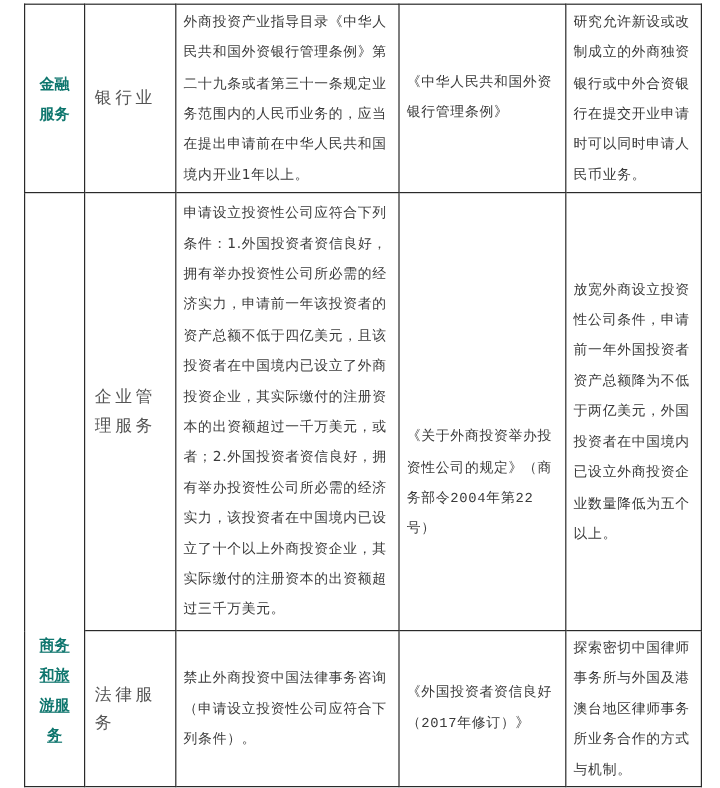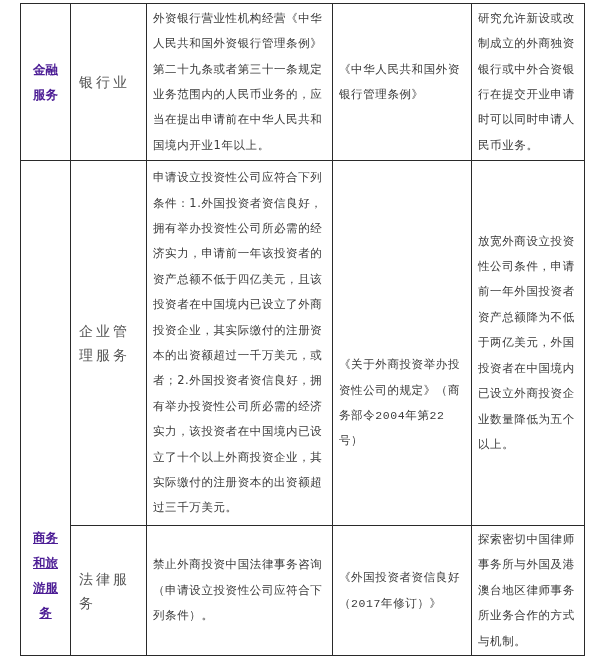--- a/index.html
+++ b/index.html
@@ -15,21 +15,21 @@
       vertical-align: middle;
       padding: 0;
     }
     .c1 { width: 50px; }
     .c2 { width: 76px; }
     .c3 { width: 186px; }
     .c4 { width: 139px; }
     .c5 { width: 113px; }
     .cat {
       font-weight: bold; font-size: 12.5px; line-height: 25px;
-      text-align: center; color: #4c1d95;
+      text-align: center; color: #0f766e;
     }
     .sub {
       font-size: 14px; letter-spacing: 3px; color: #555;
       padding-left: 8px !important; line-height: 24px;
     }
     .txt {
       font-size: 11.5px; line-height: 25.4px; color: #3a3a3a;
       padding: 0 4px 0 6px !important; letter-spacing: 0.6px;
     }
     .law {
@@ -57,21 +57,21 @@
       <col class="c4">
       <col class="c5">
   </colgroup>
   <tbody>
       <tr class="r1">
     <td class="cat">
       <span class="cat-wrap">金融</span>
       <span class="cat-wrap">服务</span>
     </td>
     <td class="sub">银行业</td>
-    <td class="txt">外资银行营业性机构经营《中华人民共和国外资银行管理条例》第二十九条或者第三十一条规定业务范围内的人民币业务的，应当在提出申请前在中华人民共和国境内开业1年以上。</td>
+    <td class="txt">外商投资产业指导目录《中华人民共和国外资银行管理条例》第二十九条或者第三十一条规定业务范围内的人民币业务的，应当在提出申请前在中华人民共和国境内开业1年以上。</td>
     <td class="law">《中华人民共和国外资银行管理条例》</td>
     <td class="note">研究允许新设或改制成立的外商独资银行或中外合资银行在提交开业申请时可以同时申请人民币业务。</td>
   </tr>
   <tr class="r2">
     <td class="cat cat-bottom" rowspan="2" style="vertical-align: middle; padding-top: 300px !important;">
       <span class="cat-wrap">商务</span>
       <span class="cat-wrap">和旅</span>
       <span class="cat-wrap">游服</span>
       <span class="cat-wrap">务</span>
     </td>

